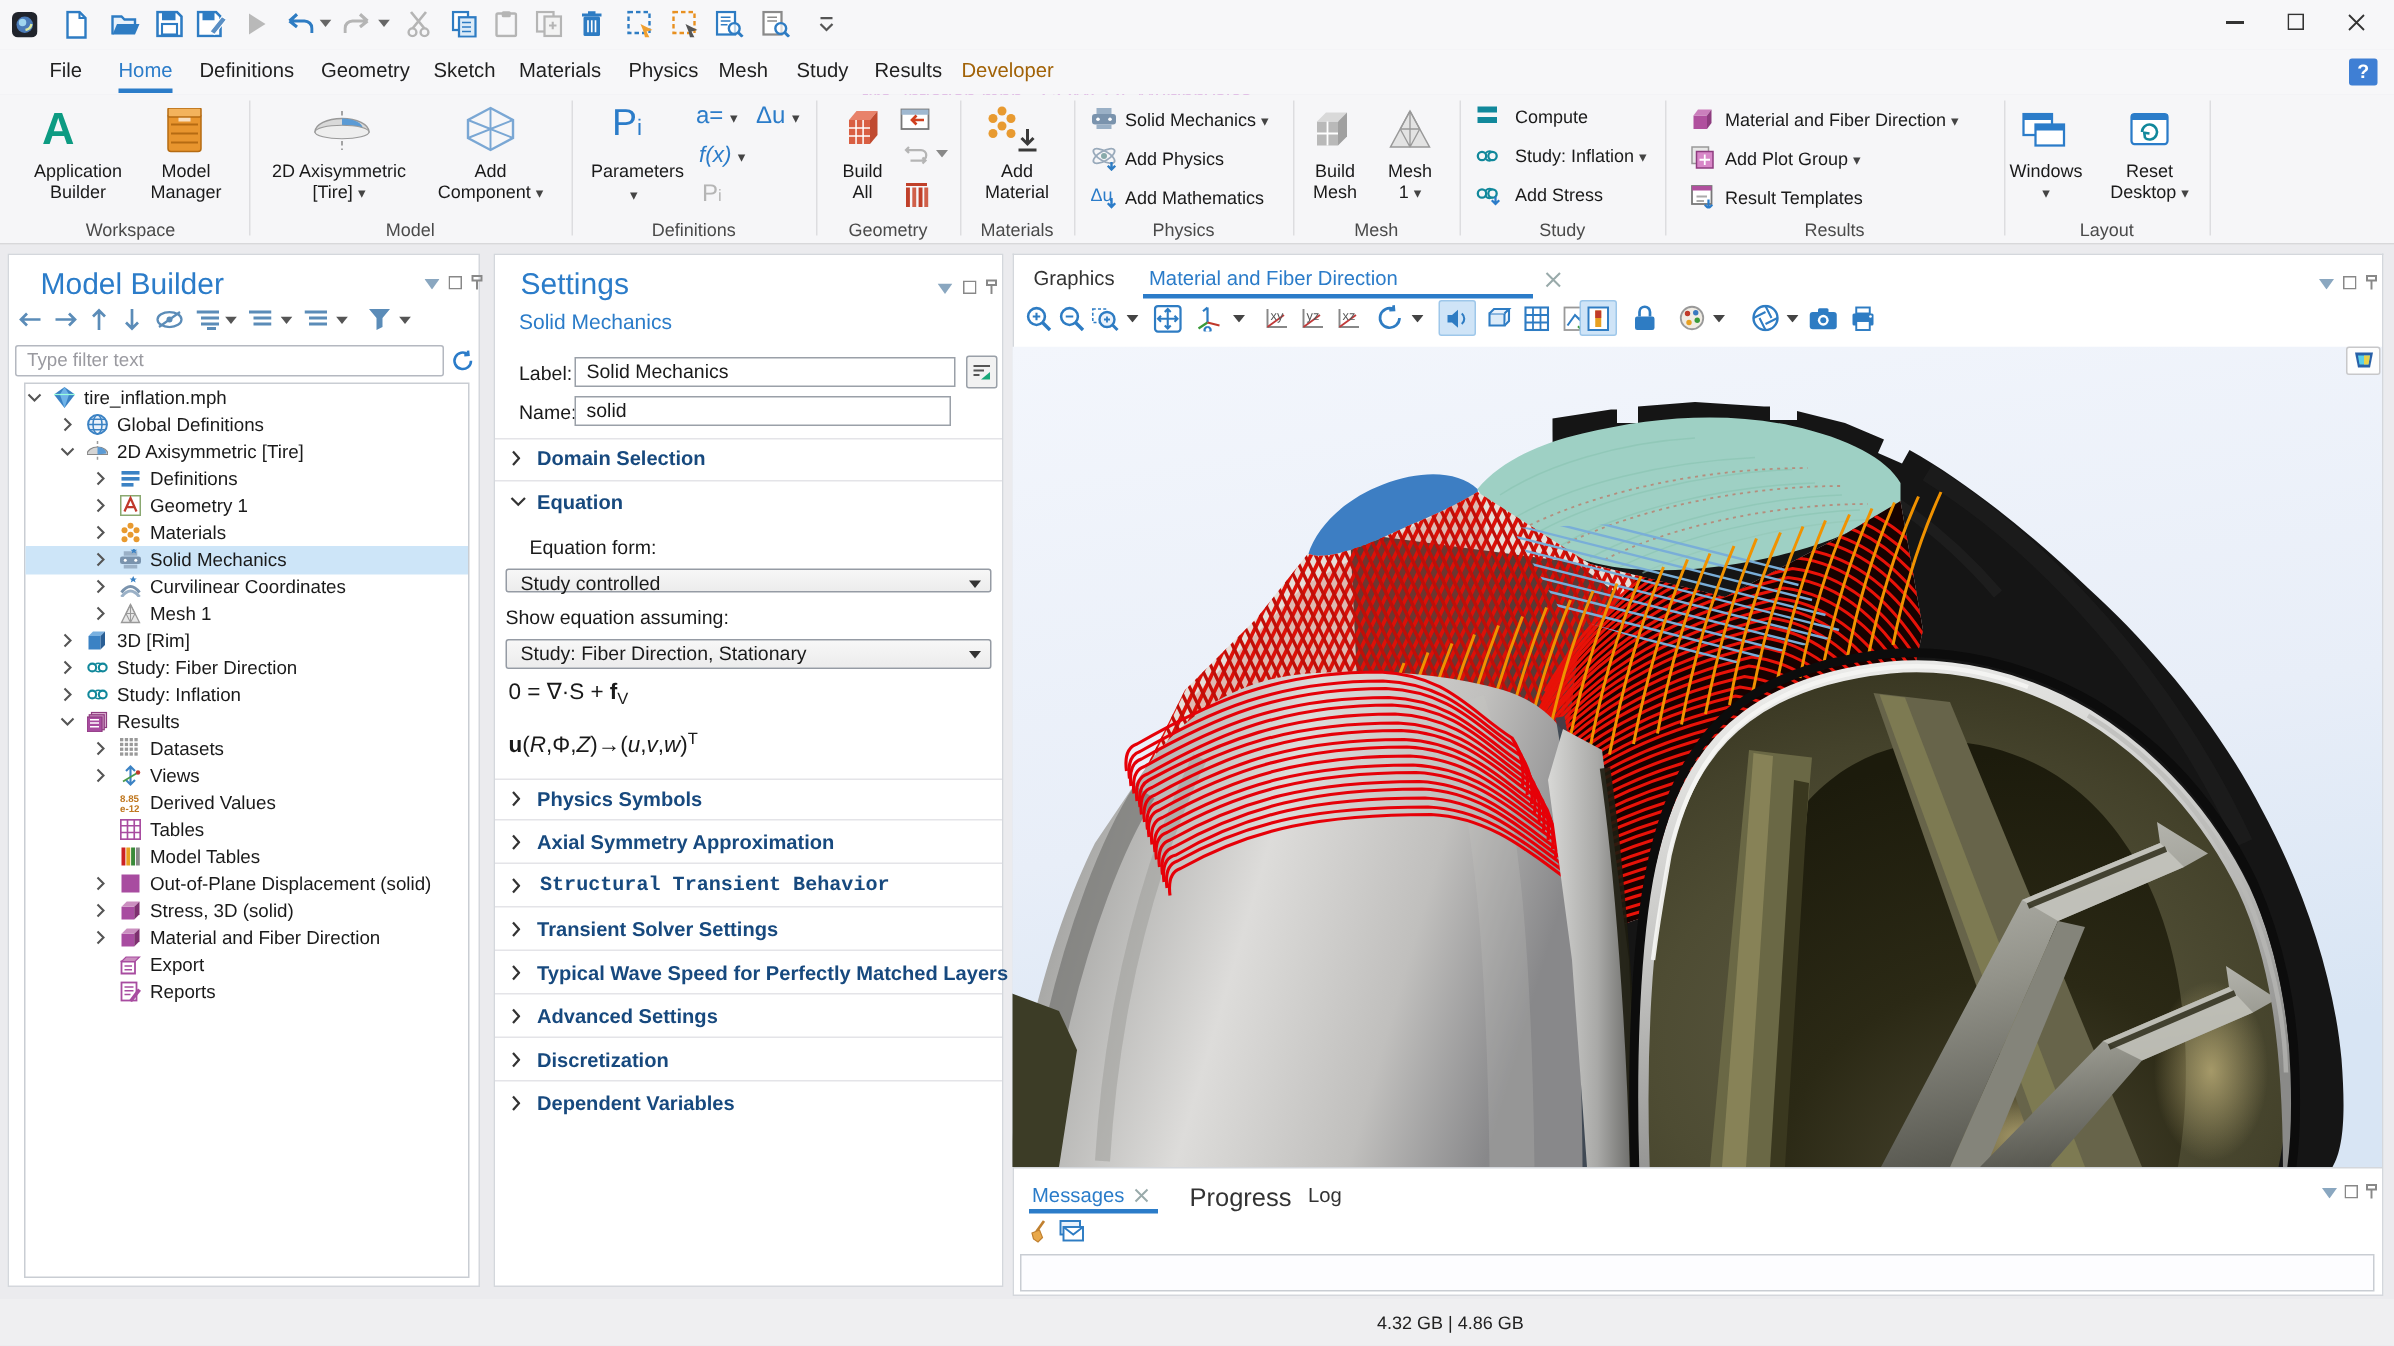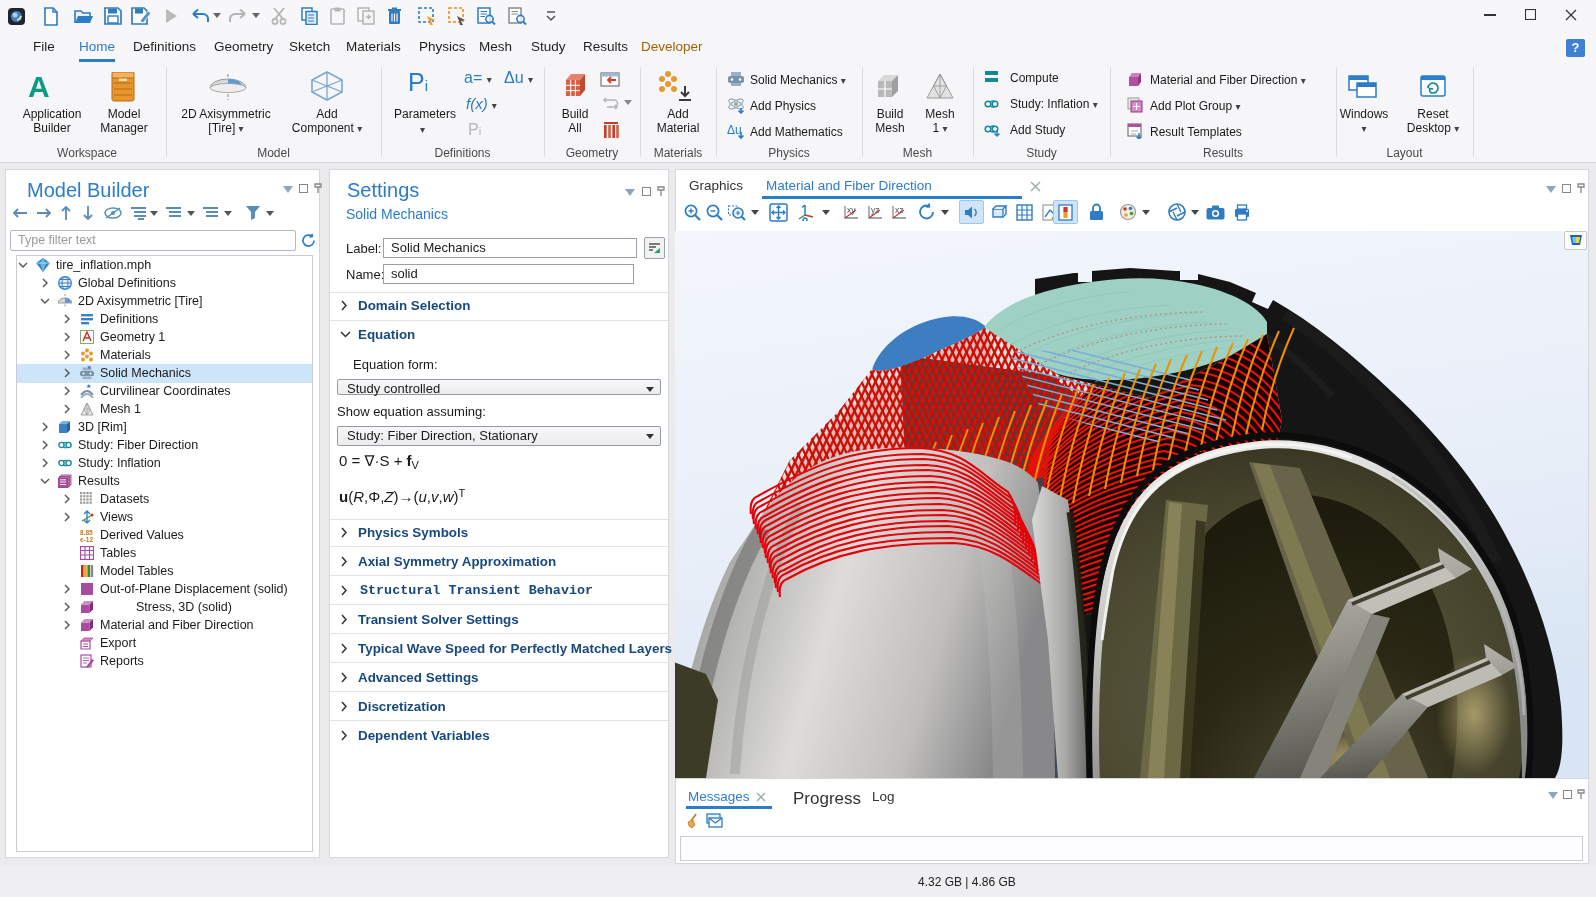--- a/index.html
+++ b/index.html
@@ -261,21 +261,21 @@
     <circle cx="11" cy="8" r="2.8" fill="none" stroke="#11889b" stroke-width="1.5"></circle>
     <path d="M6.5,6 Q8.5,4 11,5.5 M6.5,10 Q8.5,12 11,10.5" stroke="#11889b" stroke-width="1.2" fill="none"></path>
   </svg>
 <div class="rsm" style="left:1010px;top:97px;">Study: Inflation <span class="chev">▾</span></div>
 <svg class="abs" style="left:984px;top:121px" width="18" height="17" viewBox="0 0 18 17">
     <circle cx="4" cy="8" r="2.8" fill="none" stroke="#11889b" stroke-width="1.5"></circle>
     <circle cx="11" cy="8" r="2.8" fill="none" stroke="#11889b" stroke-width="1.5"></circle>
     <path d="M6.5,6 Q8.5,4 11,5.5 M6.5,10 Q8.5,12 11,10.5" stroke="#11889b" stroke-width="1.2" fill="none"></path>
     <path d="M13,10 L13,15 M10.5,12.5 L13,15 L15.5,12.5" stroke="#2b7cc9" stroke-width="1.5" fill="none"></path>
   </svg>
-<div class="rsm" style="left:1010px;top:123px;">Add Study</div>
+<div class="rsm" style="left:1010px;top:123px;">Add Stress</div>
 <svg class="abs" style="left:1127px;top:71px" width="16" height="16" viewBox="0 0 16 16">
     <path d="M2,6 L11,6 L11,15 L2,15 Z" fill="#b0509e"></path>
     <path d="M2,6 L5,2 L14,2 L11,6 Z" fill="#cb7fbc"></path>
     <path d="M11,6 L14,2 L14,11 L11,15 Z" fill="#8e3c7f"></path>
   </svg>
 <div class="rsm" style="left:1150px;top:73px;">Material and Fiber Direction <span class="chev">▾</span></div>
 <svg class="abs" style="left:1127px;top:97px" width="17" height="16" viewBox="0 0 17 16">
     <rect x="1" y="1" width="11" height="11" fill="#e8e8e8" stroke="#999"></rect>
     <rect x="4" y="4" width="11" height="11" fill="#d887c8" stroke="#8e3c7f"></rect>
     <path d="M6,9.5 L13,9.5 M9.5,6 L9.5,13" stroke="#fff" stroke-width="1.2"></path>
@@ -547,21 +547,21 @@
   </svg>
 <div class="trow" style="left:100px;top:582px;">Out-of-Plane Displacement (solid)</div>
 <svg class="abs" style="left:64px;top:602px" width="6" height="10" viewBox="0 0 6 10">
     <path d="M1,1 L5,5 L1,9" stroke="#555" stroke-width="1.4" fill="none"></path>
   </svg>
 <svg class="abs" style="left:80px;top:600px" width="14" height="14" viewBox="0 0 14 14">
     <path d="M1,4.5 L9.5,4.5 L9.5,13 L1,13 Z" fill="#a84ca0"></path>
     <path d="M1,4.5 L4.5,1 L13,1 L9.5,4.5 Z" fill="#cb8fc0"></path>
     <path d="M9.5,4.5 L13,1 L13,9.5 L9.5,13 Z" fill="#7e3070"></path>
   </svg>
-<div class="trow" style="left:100px;top:600px;margin-left:36px;">Stress, 3D (solid)</div>
+<div class="trow" style="left:100px;top:600px;">Stress, 3D (solid)</div>
 <svg class="abs" style="left:64px;top:620px" width="6" height="10" viewBox="0 0 6 10">
     <path d="M1,1 L5,5 L1,9" stroke="#555" stroke-width="1.4" fill="none"></path>
   </svg>
 <svg class="abs" style="left:80px;top:618px" width="14" height="14" viewBox="0 0 14 14">
     <path d="M1,4.5 L9.5,4.5 L9.5,13 L1,13 Z" fill="#a84ca0"></path>
     <path d="M1,4.5 L4.5,1 L13,1 L9.5,4.5 Z" fill="#cb8fc0"></path>
     <path d="M9.5,4.5 L13,1 L13,9.5 L9.5,13 Z" fill="#7e3070"></path>
   </svg>
 <div class="trow" style="left:100px;top:618px;">Material and Fiber Direction</div>
 <svg class="abs" style="left:80px;top:636px" width="14" height="14" viewBox="0 0 14 14">

